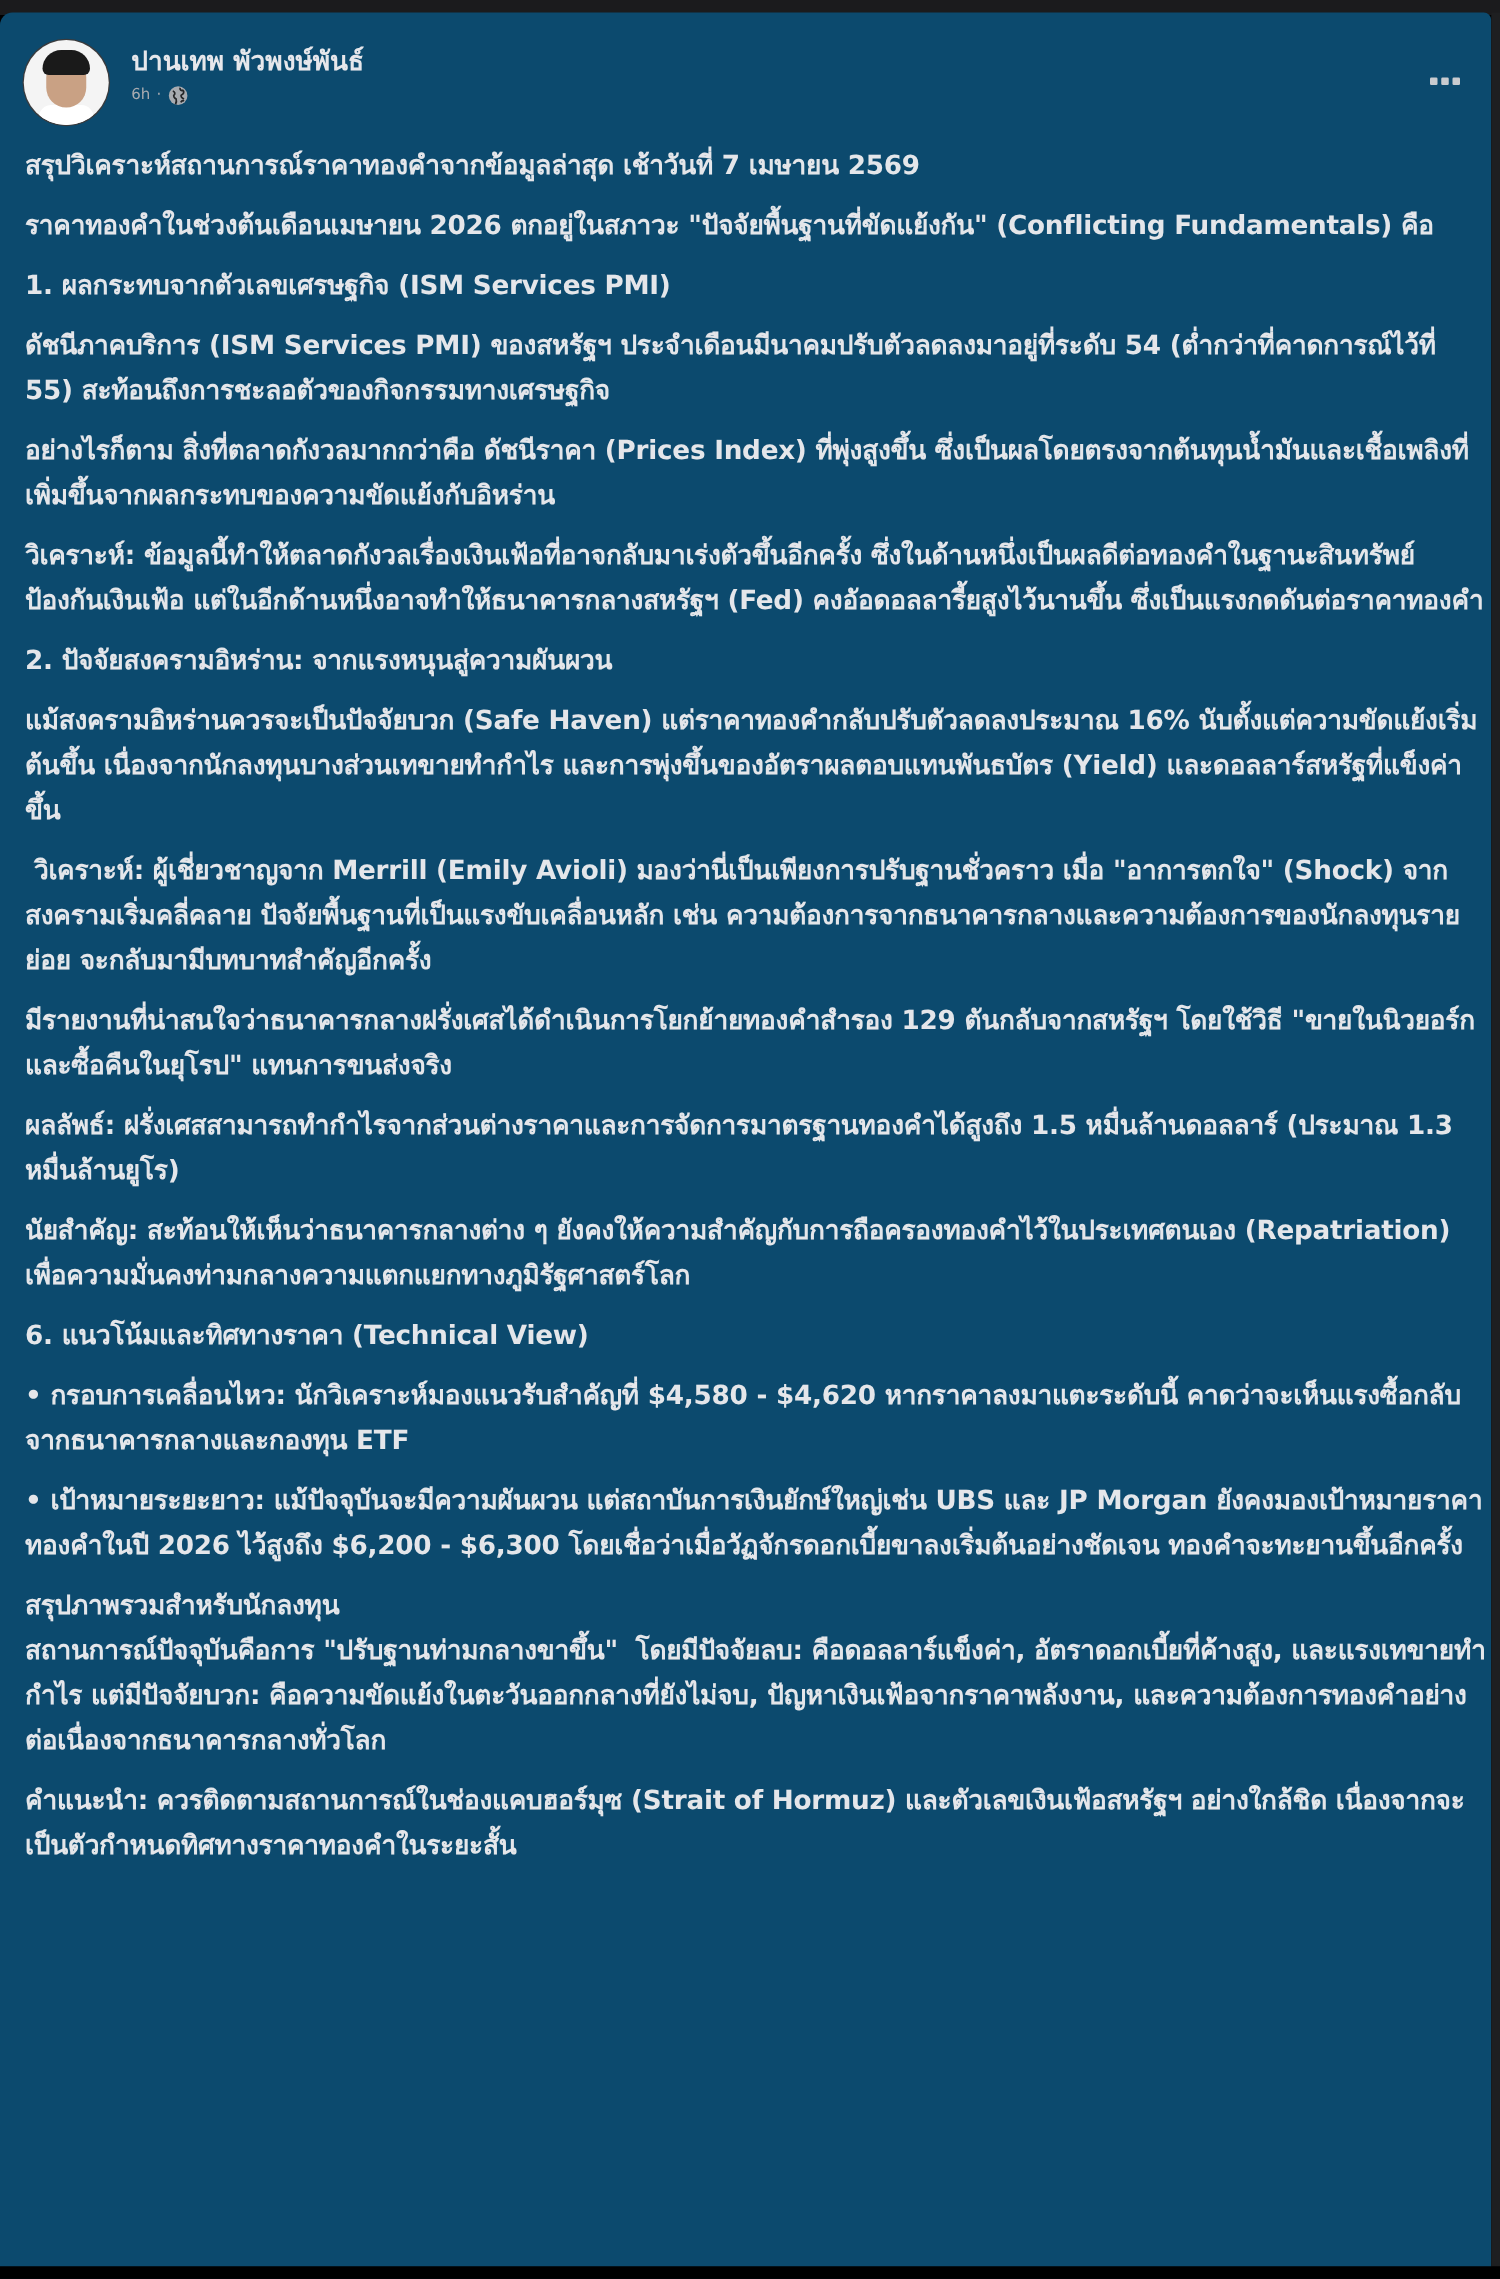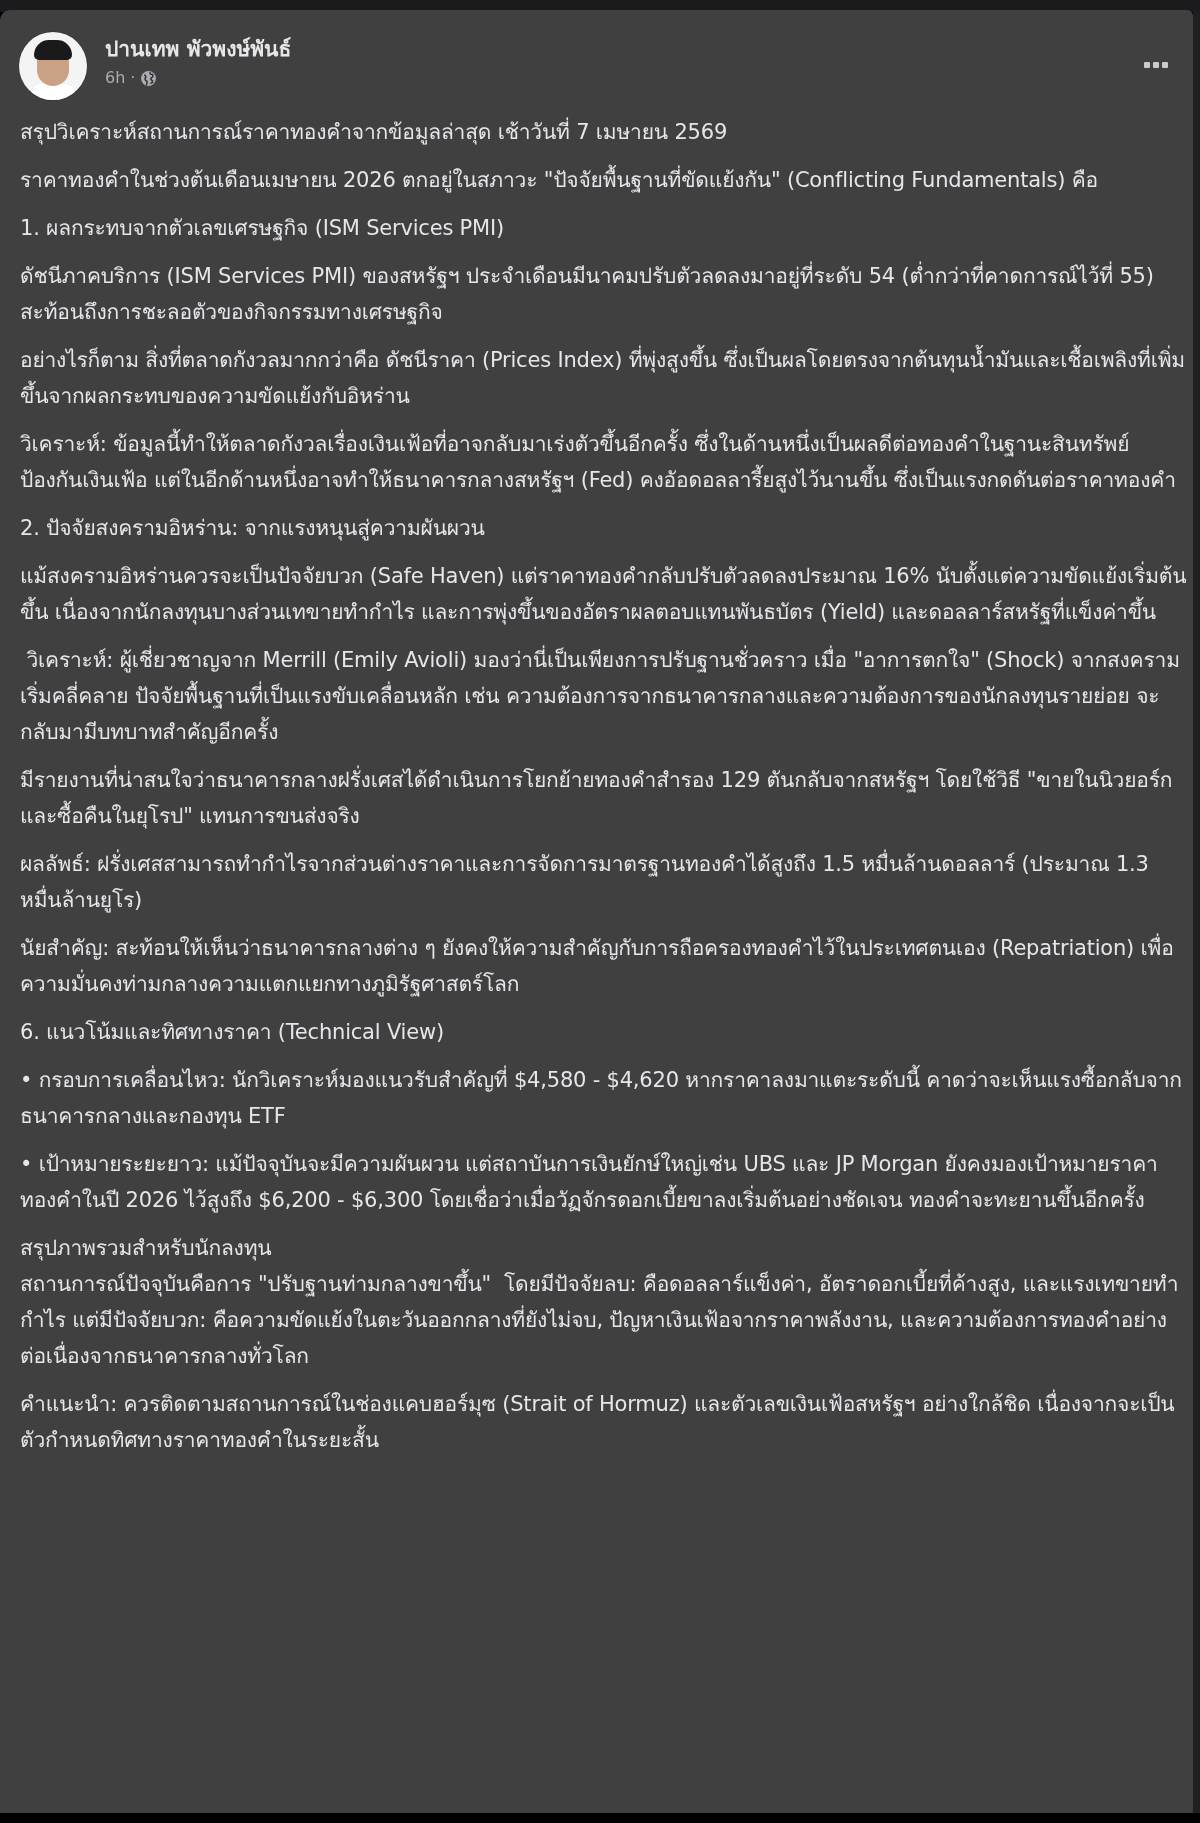--- a/index.html
+++ b/index.html
@@ -18,21 +18,21 @@
     position: absolute;
     left: 0; top: 0;
     width: 1200px; height: 12px;
     background: #1b1b1d;
   }
   .card {
     position: absolute;
     left: 0; top: 10px;
     width: 1193px;
     height: 1803px;
-    background: #404040;
+    background: #0c4a6e;
     border-top-left-radius: 10px;
     border-top-right-radius: 6px;
   }
   .right-edge {
     position: absolute;
     right: 0; top: 10px;
     width: 7px; height: 1803px;
     background: #1e1f21;
   }
   .header {
@@ -75,24 +75,24 @@
     position: absolute;
     left: 105px; top: 22px;
     font-size: 21px;
     font-weight: bold;
     color: #e6e7eb;
     white-space: nowrap;
   }
   .meta {
     position: absolute;
     left: 105px; top: 58px;
-    font-size: 16px;
+    font-size: 12px;
     color: #a8abb0;
     display: flex;
-    align-items: flex-end;
+    align-items: flex-start;
     gap: 5px;
   }
   .globe {
     display: inline-block;
     width: 17px; height: 17px;
   }
   .more-button {
     position: absolute;
     left: 1138px; top: 40px;
     width: 36px; height: 30px;
@@ -112,20 +112,21 @@
     left: 20px; top: 104px;
     width: 1170px;
     color: #e4e6ea;
     font-size: 21px;
     line-height: 36px;
     letter-spacing: -0.2px;
   }
   .content p {
     margin: 0 0 12px 0;
     white-space: pre-wrap;
+    font-weight: bold;
   }
   .content p .line {
     display: block;
   }
 </style>
 </head>
 <body>
 
 <div class="top-strip"></div>
 

